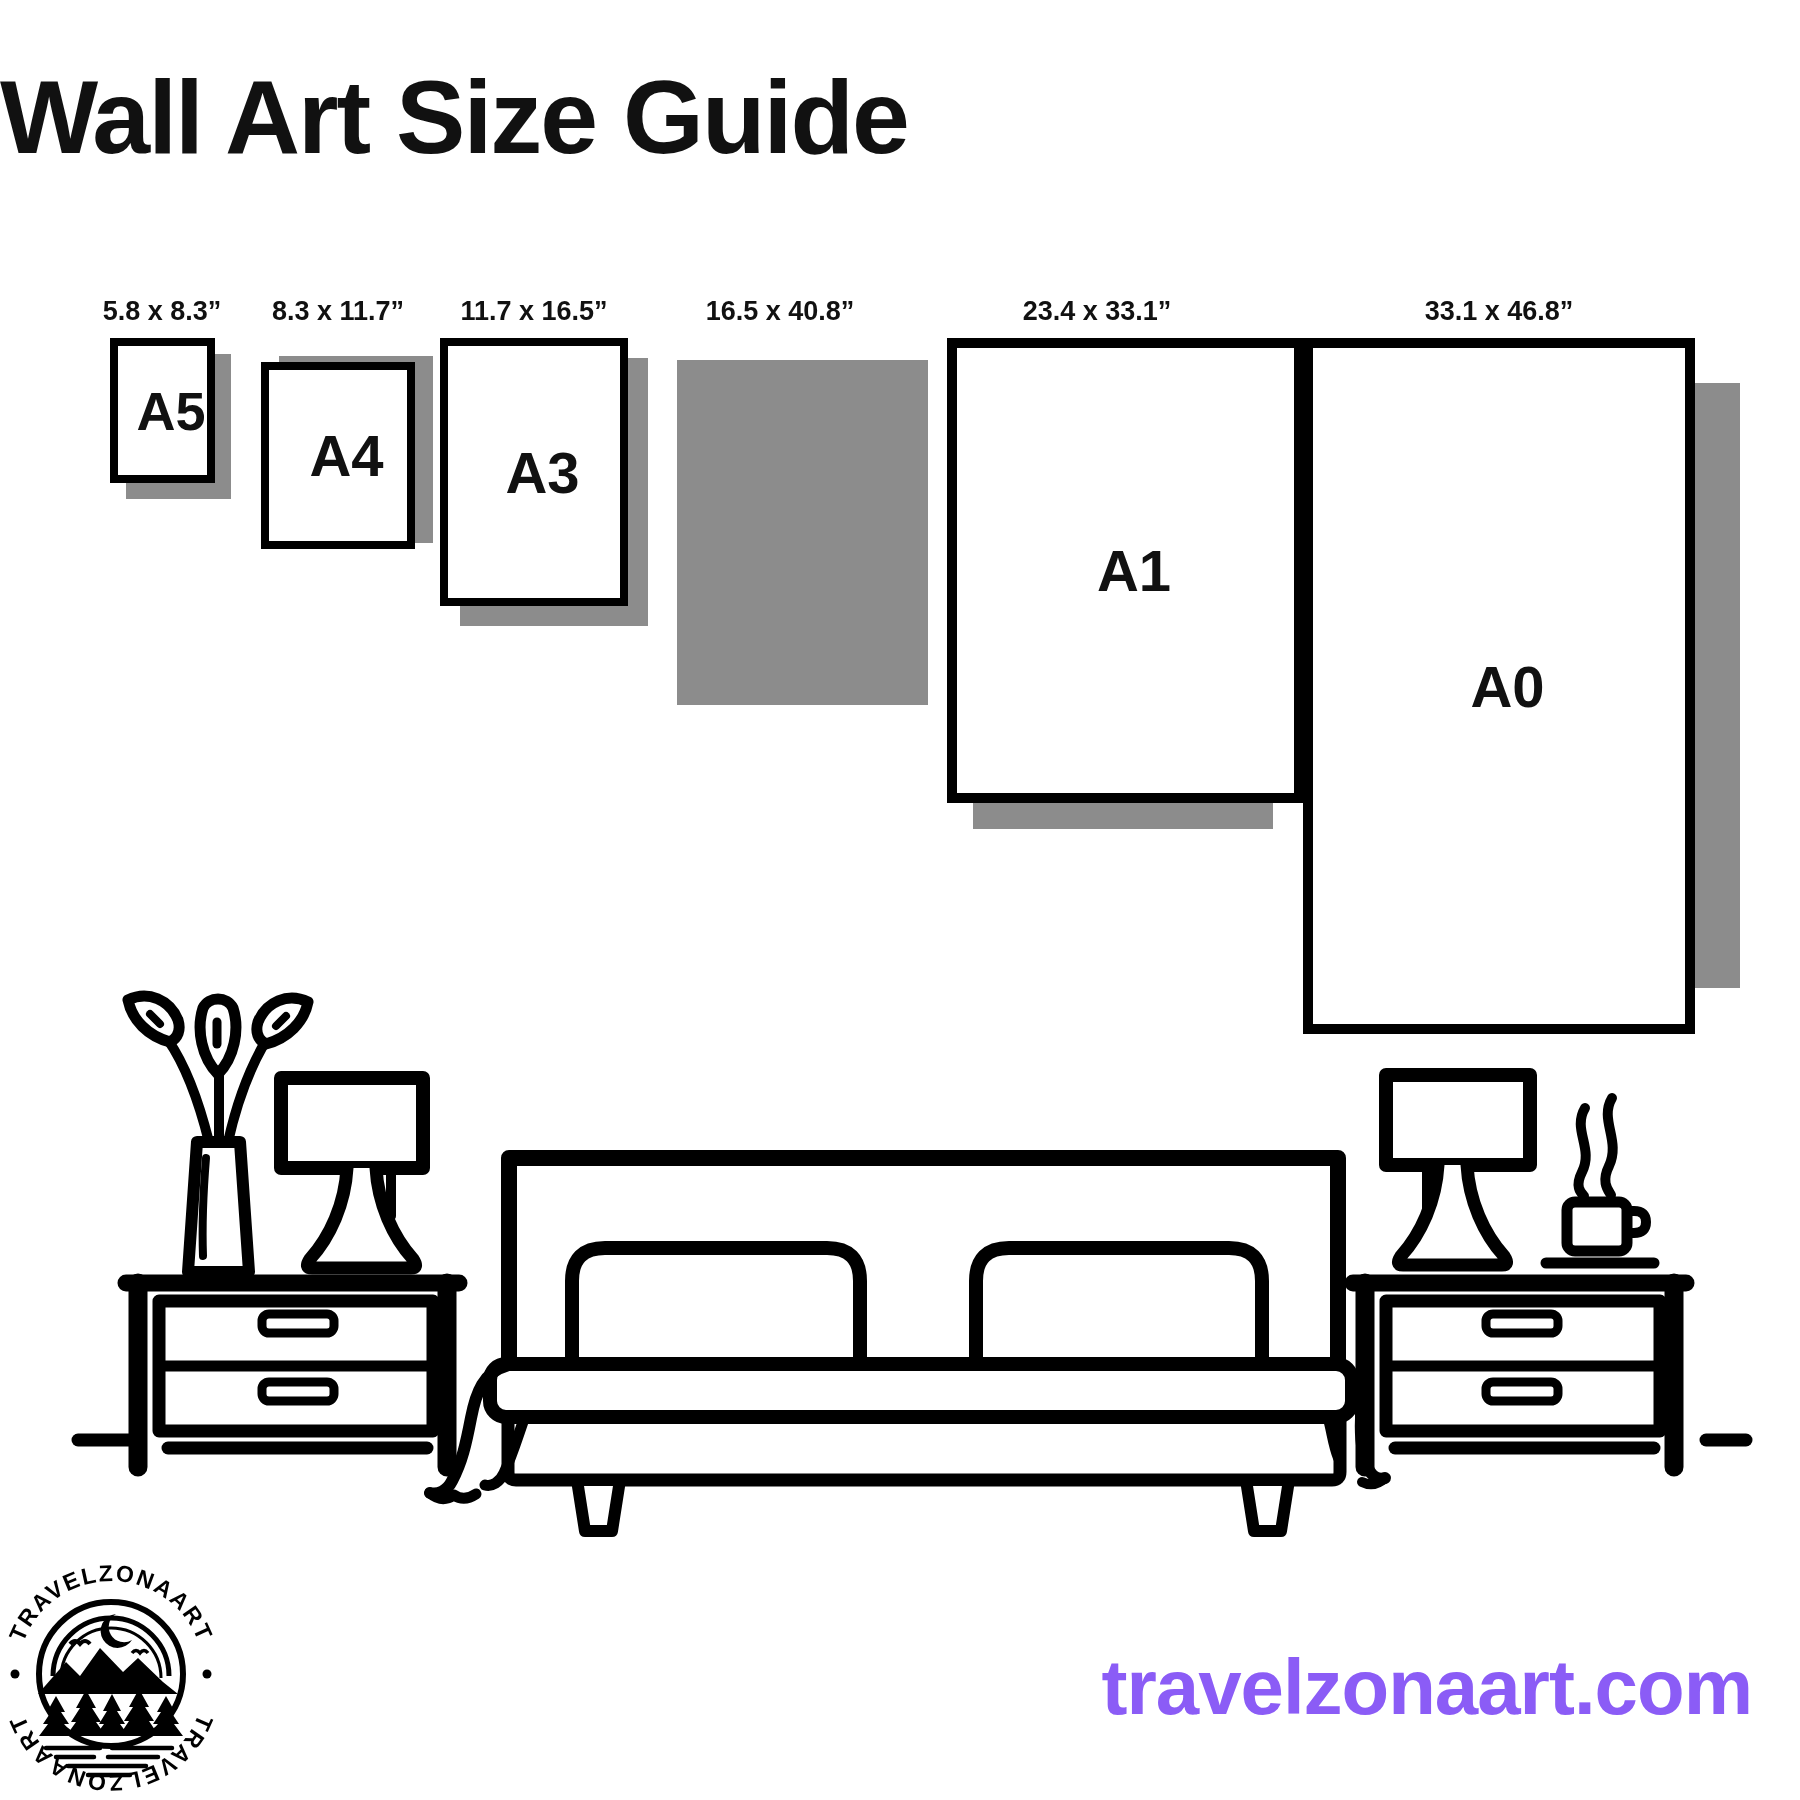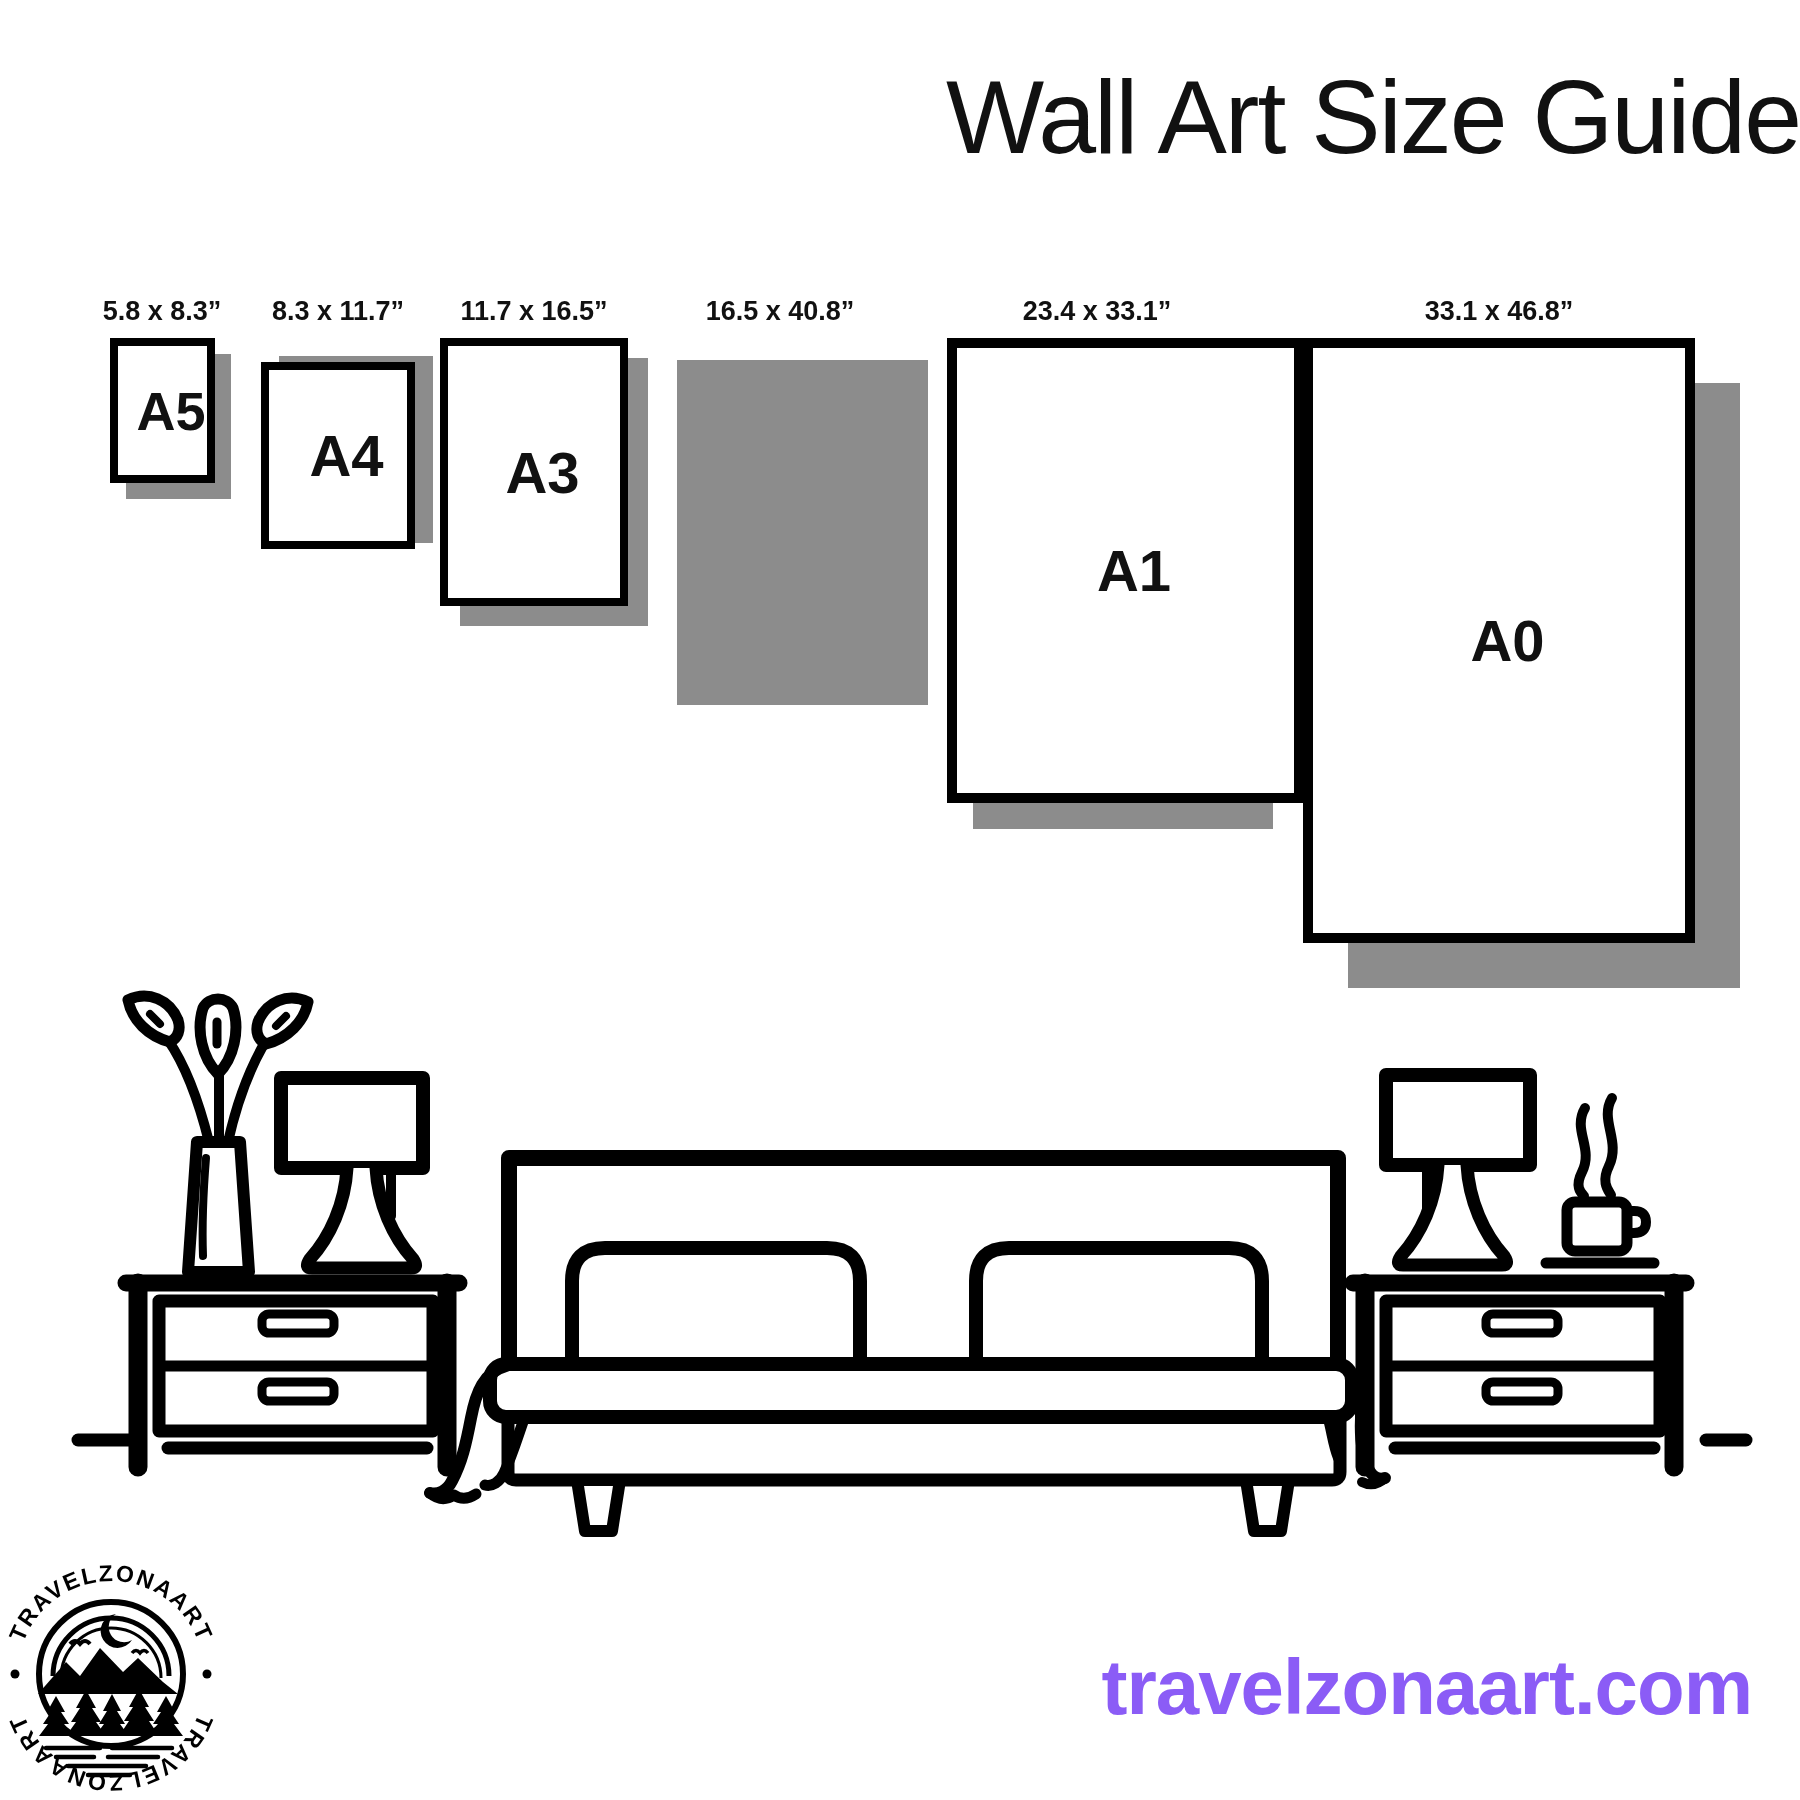--- a/index.html
+++ b/index.html
@@ -1,22 +1,22 @@
 <!DOCTYPE html>
 <html><head>
 <meta charset="utf-8">
 <style>
   html,body{margin:0;padding:0;background:#ffffff;}
   .canvas{
     position:relative;width:1800px;height:1800px;background:#ffffff;overflow:hidden;
     font-family:"Liberation Sans", sans-serif;color:#000;
   }
   .page-title{
-    position:absolute;left:0;top:58px;width:100%;text-align:right;
-    font-size:104px;font-weight:400;letter-spacing:-2px;color:#111;
+    position:absolute;left:0;top:58px;width:100%;text-align:left;
+    font-size:104px;font-weight:700;letter-spacing:-2px;color:#111;
   }
   .paper-shadow{position:absolute;background:#8c8c8c;}
   .paper-box{
     position:absolute;background:#ffffff;border:8px solid #000;box-sizing:border-box;
     display:flex;align-items:center;justify-content:center;padding-left:17px;
   }
   .paper-box.thick{border-width:10px;}
   .paper-code{font-weight:bold;font-size:58px;color:#111;}
   .dim-label{
     position:absolute;width:280px;text-align:center;
@@ -58,21 +58,21 @@
   <div class="paper-shadow" style="left:677px;top:360px;width:251px;height:345px;"></div>
 
   <div class="dim-label" style="left:957px;top:296px;">23.4 x 33.1”</div>
   <div class="paper-shadow" style="left:973px;top:364px;width:300px;height:465px;"></div>
   <div class="paper-box thick" style="left:947px;top:338px;width:357px;height:465px;">
     <span class="paper-code">A1</span>
   </div>
 
   <div class="dim-label" style="left:1359px;top:296px;">33.1 x 46.8”</div>
   <div class="paper-shadow" style="left:1348px;top:383px;width:392px;height:605px;"></div>
-  <div class="paper-box thick" style="left:1303px;top:338px;width:392px;height:605px;">
+  <div class="paper-box thick" style="left:1303px;top:338px;width:392px;height:696px;">
     <span class="paper-code">A0</span>
   </div>
 
   <svg class="scene-svg" width="1800" height="560" viewBox="0 0 1800 560" fill="none" stroke="#000" stroke-linecap="round" stroke-linejoin="round">
 
     <path d="M78 450 H132" stroke-width="13"></path>
     <path d="M1706 450 H1746" stroke-width="13"></path>
 
     <g>
       <path d="M209 152 C200 116 186 76 168 50" stroke-width="10"></path>

